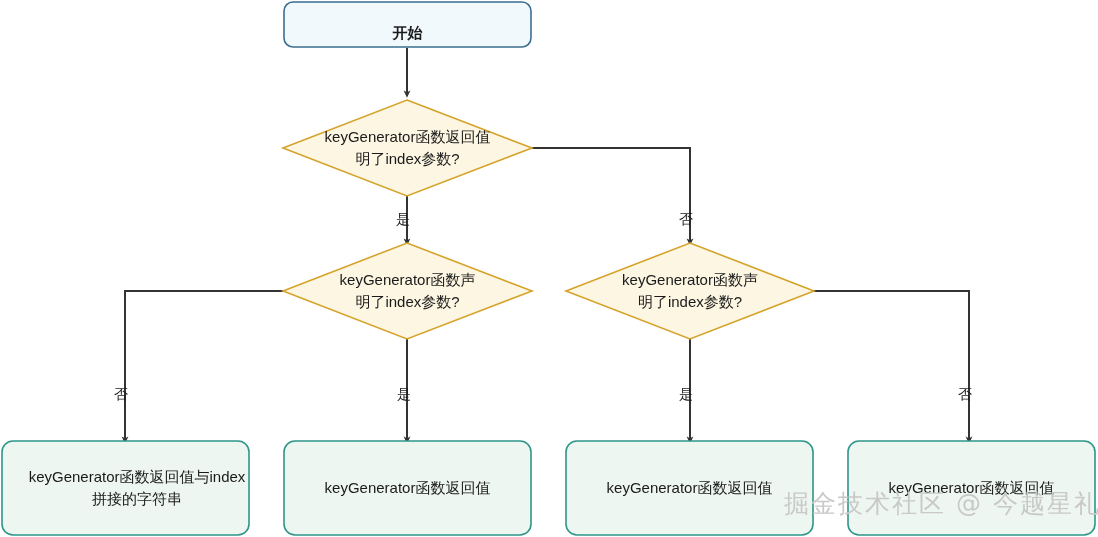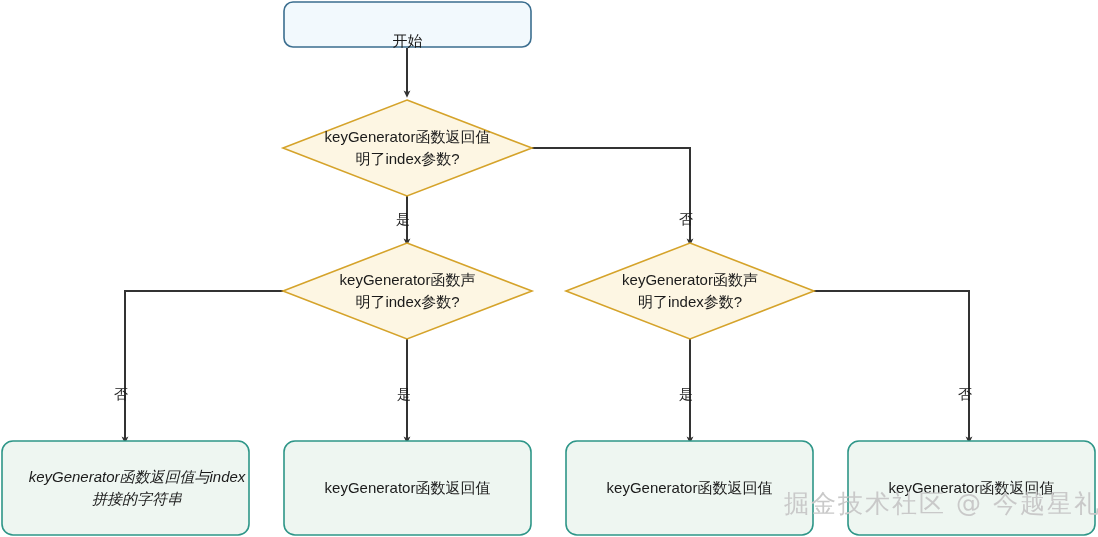--- a/index.html
+++ b/index.html
@@ -85,32 +85,32 @@
 
   <rect x="2" y="441" width="247" height="94" rx="11" ry="11" fill="#eef6f1" stroke="#2e9688" stroke-width="1.6"></rect>
 
   <rect x="284" y="441" width="247" height="94" rx="11" ry="11" fill="#eef6f1" stroke="#2e9688" stroke-width="1.6"></rect>
 
   <rect x="566" y="441" width="247" height="94" rx="11" ry="11" fill="#eef6f1" stroke="#2e9688" stroke-width="1.6"></rect>
 
   <rect x="848" y="441" width="247" height="94" rx="11" ry="11" fill="#eef6f1" stroke="#2e9688" stroke-width="1.6"></rect>
 </svg>
 
-<div class="node-text" style="left:284px; top:30px; width:247px;">开始</div>
+<div class="node-text" style="left:284px; top:22px; width:247px;font-weight:bold;">开始</div>
 
 <div class="node-text" style="left:283px; top:126px; width:249px;">keyGenerator函数返回值
 明了index参数?</div>
 
 <div class="node-text" style="left:283px; top:269px; width:249px;">keyGenerator函数声
 明了index参数?</div>
 
 <div class="node-text" style="left:566px; top:269px; width:248px;">keyGenerator函数声
 明了index参数?</div>
 
-<div class="node-text" style="left:2px; top:466px; width:270px;font-style:italic;">keyGenerator函数返回值与index
+<div class="node-text" style="left:2px; top:466px; width:270px;">keyGenerator函数返回值与index
 拼接的字符串</div>
 
 <div class="node-text" style="left:284px; top:477px; width:247px;">keyGenerator函数返回值</div>
 
 <div class="node-text" style="left:566px; top:477px; width:247px;">keyGenerator函数返回值</div>
 
 <div class="node-text" style="left:848px; top:477px; width:247px;">keyGenerator函数返回值</div>
 
 <div class="edge-label" style="left:387px; top:211px; width:32px;">是</div>
 

